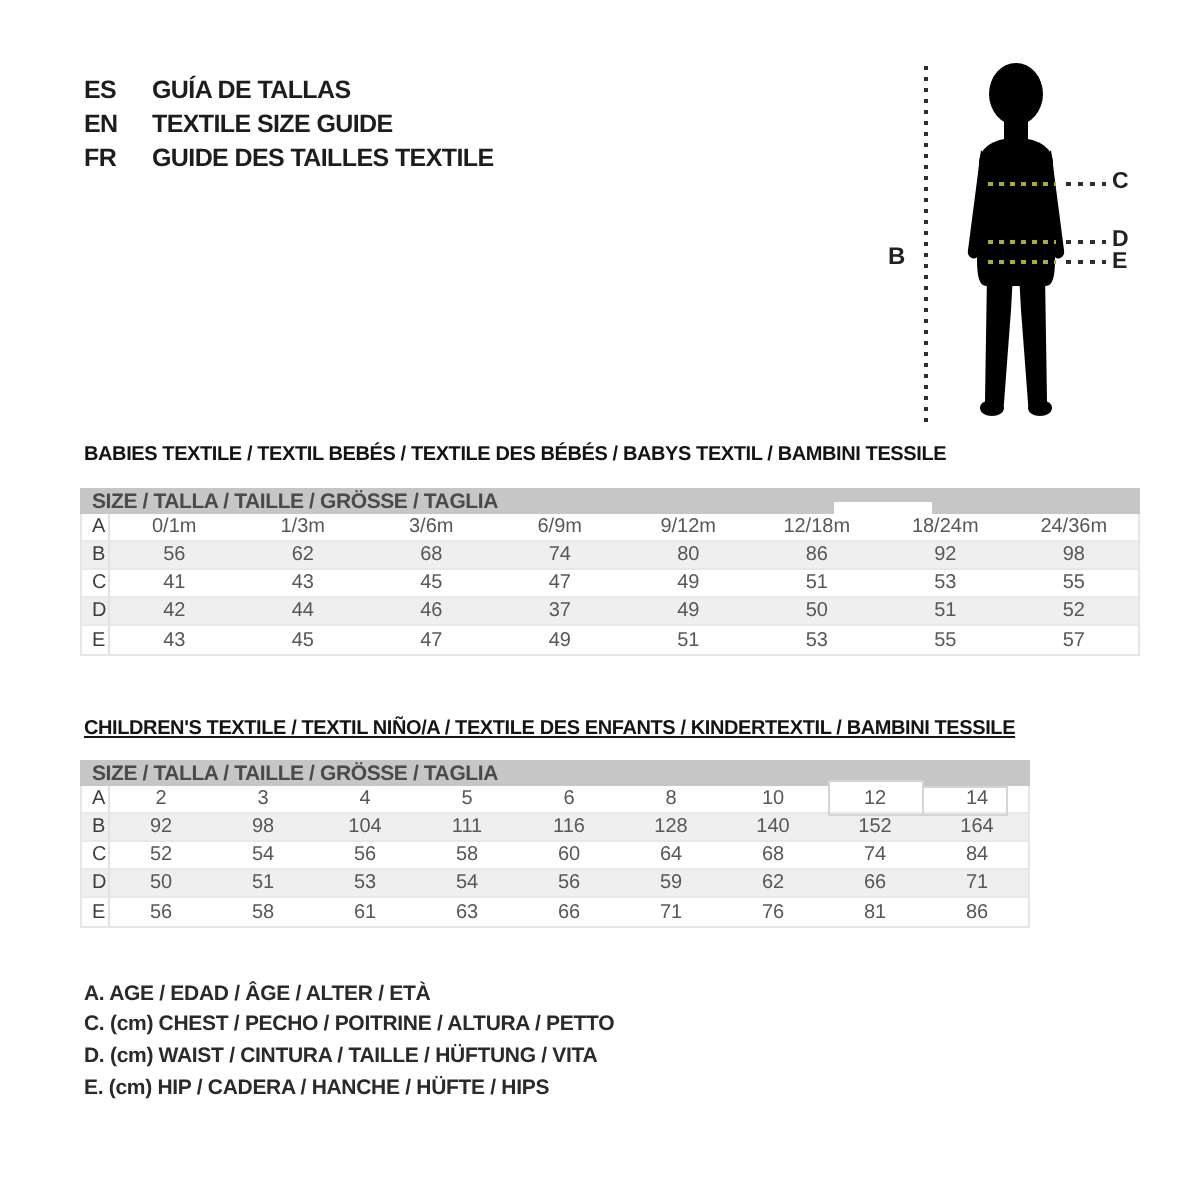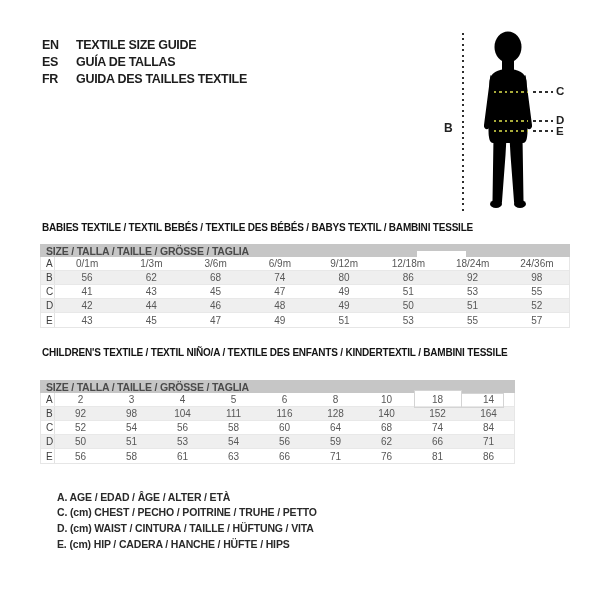--- a/index.html
+++ b/index.html
@@ -27,21 +27,21 @@
   .seg-out  { left:93px; width:20px;
               background:repeating-linear-gradient(90deg, #2e2e2e 0 2.5px, transparent 2.5px 6px); }
   .line-c { top:76px; } .line-d { top:105px; } .line-e { top:115px; }
   .mlabel { position:absolute; left:116px; font-size:11.5px; font-weight:700; color:#222; line-height:11px; }
   .mlabel.c { top:71px; } .mlabel.d { top:100px; } .mlabel.e { top:110.5px; }
 
   
   .section-title { position:absolute; left:42px; font-size:10px; font-weight:700;
                    letter-spacing:-0.2px; color:#141414; white-space:nowrap; }
   #babies-title { top:222px; }
-  #children-title { top:347px; }
+  #children-title { top:359px;text-decoration:underline; }
 
   .size-table { position:absolute; left:40px; }
   #babies-table { top:244px; width:530px; }
   #children-table { top:380px; width:475px; }
 
   .thead { height:13px; background:var(--header-bg,#c6c6c6); color:#4a4a4a;
            font-size:10.5px; font-weight:700; letter-spacing:-0.2px;
            display:flex; align-items:center; padding-left:6px; box-sizing:border-box; }
   .tbody { border:1px solid #e6e6e6; border-top:none; box-sizing:border-box; }
   .trow { display:grid; height:14px; align-items:center; font-size:10px; color:#585858;
@@ -58,37 +58,37 @@
   .notch { position:absolute; background:#ffffff; }
   .n1 { left:417px; top:251px; width:49px; height:7px; }
   .n2 { left:414px; top:390px; width:48px; height:3px; }
   .abox { position:absolute; border:1px solid #d4d4d4; background:transparent; box-sizing:border-box; }
   .b12 { left:414px; top:390px; width:48px; height:18px; }
   .b14 { left:461px; top:393px; width:43px; height:15px; border-left:none; }
 
   
   .legend { position:absolute; left:42px; top:489px; }
   .legend-line { height:15.6px; display:flex; align-items:center; font-size:10.5px;
-                 font-weight:700; letter-spacing:-0.15px; color:#2a2a2a;margin-left:15px; }
+                 font-weight:700; letter-spacing:-0.15px; color:#2a2a2a; }
 </style>
 </head>
 <body>
 
 <div class="langs">
   <div class="lang-row">
+    <span class="lang-code">ES</span>
+    <span class="lang-text">GUÍA DE TALLAS</span>
+  </div>
+  <div class="lang-row">
     <span class="lang-code">EN</span>
     <span class="lang-text">TEXTILE SIZE GUIDE</span>
   </div>
   <div class="lang-row">
-    <span class="lang-code">ES</span>
-    <span class="lang-text">GUÍA DE TALLAS</span>
-  </div>
-  <div class="lang-row">
     <span class="lang-code">FR</span>
-    <span class="lang-text">GUIDA DES TAILLES TEXTILE</span>
+    <span class="lang-text">GUIDE DES TAILLES TEXTILE</span>
   </div>
 </div>
 
 <div class="figure">
   <div class="bline"></div>
   <span class="blabel">B</span>
 
   <svg class="kid" viewBox="0 0 60 190">
     <g fill="var(--silhouette,#000)">
       <ellipse cx="29" cy="22" rx="13.5" ry="15.5"></ellipse>
@@ -150,21 +150,21 @@
       <span class="tcell">49</span>
       <span class="tcell">51</span>
       <span class="tcell">53</span>
       <span class="tcell">55</span>
     </div>
     <div class="trow cols-8 alt">
       <span class="tlabel">D</span>
       <span class="tcell">42</span>
       <span class="tcell">44</span>
       <span class="tcell">46</span>
-      <span class="tcell">48</span>
+      <span class="tcell">37</span>
       <span class="tcell">49</span>
       <span class="tcell">50</span>
       <span class="tcell">51</span>
       <span class="tcell">52</span>
     </div>
     <div class="trow cols-8">
       <span class="tlabel">E</span>
       <span class="tcell">43</span>
       <span class="tcell">45</span>
       <span class="tcell">47</span>
@@ -184,21 +184,21 @@
   <div class="tbody">
     <div class="trow cols-9">
       <span class="tlabel">A</span>
       <span class="tcell">2</span>
       <span class="tcell">3</span>
       <span class="tcell">4</span>
       <span class="tcell">5</span>
       <span class="tcell">6</span>
       <span class="tcell">8</span>
       <span class="tcell">10</span>
-      <span class="tcell">18</span>
+      <span class="tcell">12</span>
       <span class="tcell">14</span>
     </div>
     <div class="trow cols-9 alt">
       <span class="tlabel">B</span>
       <span class="tcell">92</span>
       <span class="tcell">98</span>
       <span class="tcell">104</span>
       <span class="tcell">111</span>
       <span class="tcell">116</span>
       <span class="tcell">128</span>
@@ -245,16 +245,16 @@
   </div>
 </div>
 
 <div class="notch n1"></div>
 <div class="notch n2"></div>
 <div class="abox b12"></div>
 <div class="abox b14"></div>
 
 <div class="legend">
   <div class="legend-line">A. AGE / EDAD / ÂGE / ALTER / ETÀ</div>
-  <div class="legend-line">C. (cm) CHEST / PECHO / POITRINE / TRUHE / PETTO</div>
+  <div class="legend-line">C. (cm) CHEST / PECHO / POITRINE / ALTURA / PETTO</div>
   <div class="legend-line">D. (cm) WAIST / CINTURA / TAILLE / HÜFTUNG / VITA</div>
   <div class="legend-line">E. (cm) HIP / CADERA / HANCHE / HÜFTE / HIPS</div>
 </div>
 
 </body></html>

